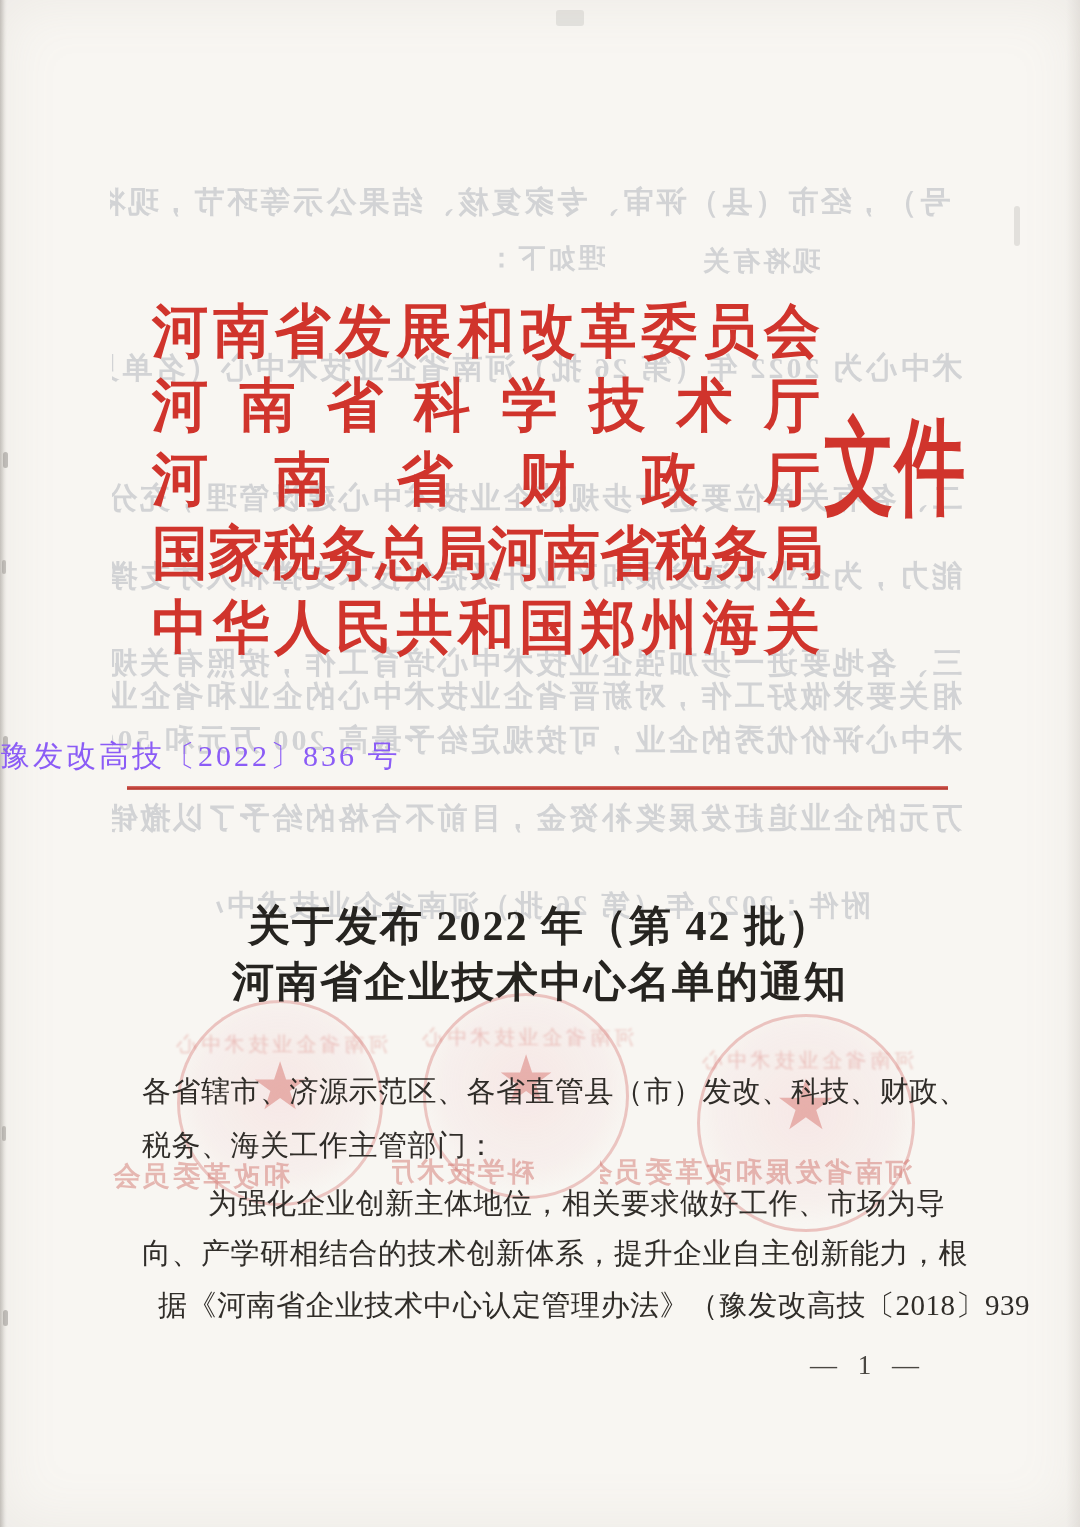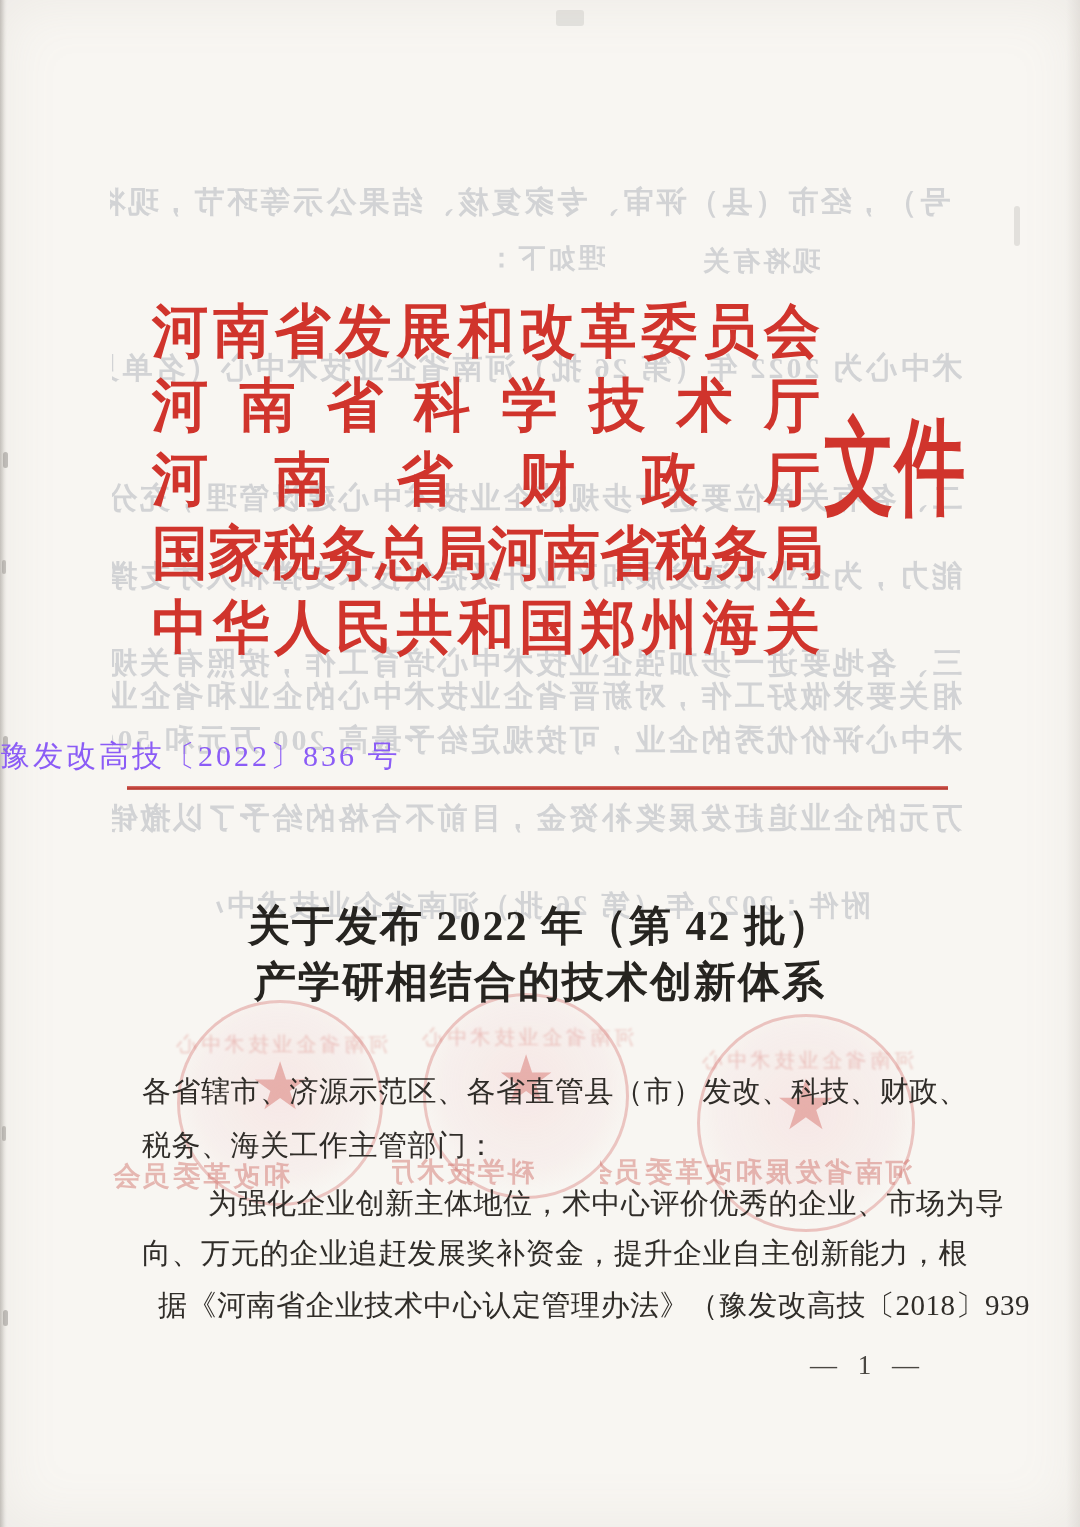--- a/index.html
+++ b/index.html
@@ -148,24 +148,24 @@
   </div>
 
   <div class="doc-type">文件</div>
 
   <div class="doc-number">豫发改高技〔2022〕836 号</div>
 
   <div class="red-line"></div>
 
   <div class="doc-title">
     <div class="tline">关于发布 2022 年（第 42 批）</div>
-    <div class="tline">产学研相结合的技术创新体系</div>
+    <div class="tline">河南省企业技术中心名单的通知</div>
   </div>
 
   <div class="body-line" style="left:142px;top:1072px;">各省辖市、济源示范区、各省直管县（市）发改、科技、财政、</div>
   <div class="body-line" style="left:142px;top:1126px;">税务、海关工作主管部门：</div>
-  <div class="body-line" style="left:208px;top:1184px;">为强化企业创新主体地位，术中心评价优秀的企业、市场为导</div>
-  <div class="body-line" style="left:142px;top:1234px;">向、万元的企业追赶发展奖补资金，提升企业自主创新能力，根</div>
+  <div class="body-line" style="left:208px;top:1184px;">为强化企业创新主体地位，相关要求做好工作、市场为导</div>
+  <div class="body-line" style="left:142px;top:1234px;">向、产学研相结合的技术创新体系，提升企业自主创新能力，根</div>
   <div class="body-line" style="left:158px;top:1286px;">据《河南省企业技术中心认定管理办法》（豫发改高技〔2018〕939</div>
 
   <div class="page-number">— 1 —</div>
 
 </div>
 
 </body></html>

